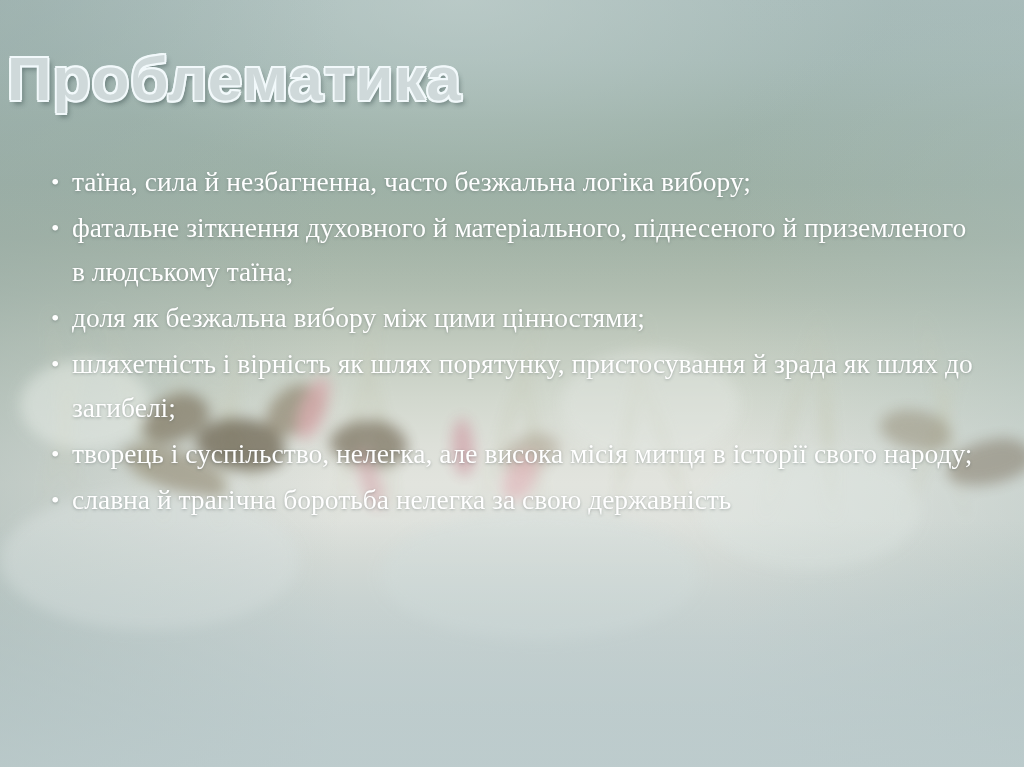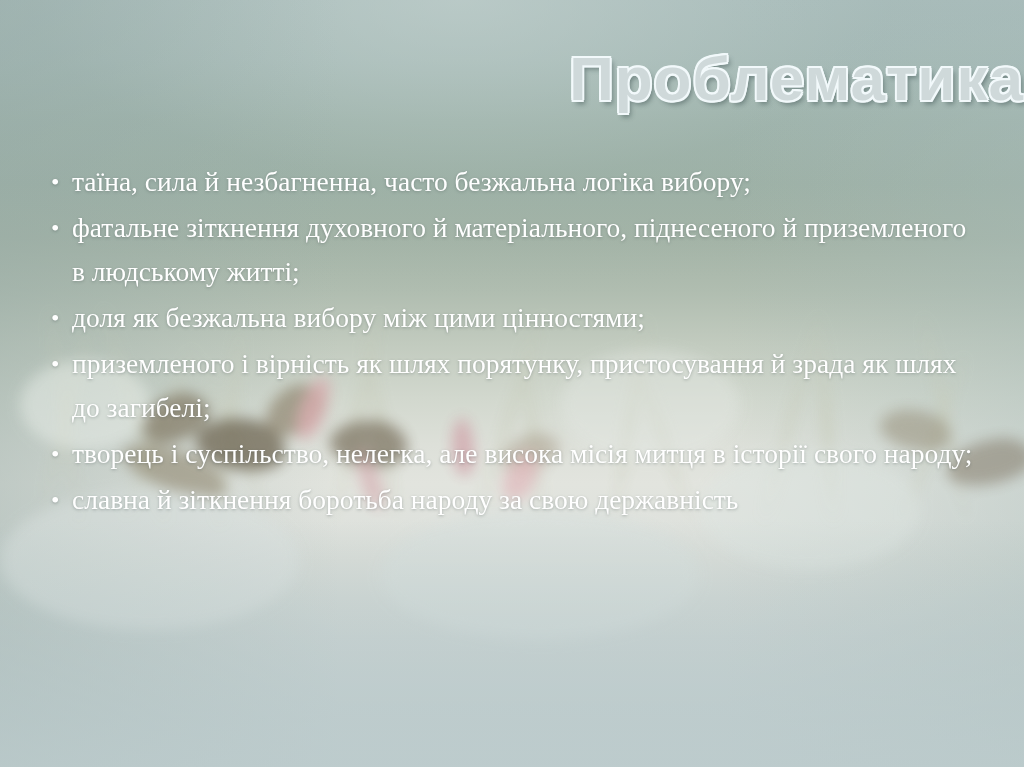--- a/index.html
+++ b/index.html
@@ -89,38 +89,39 @@
     position: absolute;
     border-radius: 60% 40% 55% 45% / 60% 55% 45% 40%;
   }
 
   
   #title {
     position: absolute;
     left: 0;
     right: 0;
     top: 46px;
-    text-align: right;
+    text-align: left;
     font-family: "Liberation Sans", "DejaVu Sans", sans-serif;
     font-weight: bold;
     font-size: 62px;
     line-height: 1.05;
     letter-spacing: 1px;
     color: #cfd9da;
     text-shadow:
       -1.6px -1.6px 0 #f2f9fb,
        1.6px -1.6px 0 #f2f9fb,
       -1.6px  1.6px 0 #f2f9fb,
        1.6px  1.6px 0 #f2f9fb,
        0px   -2px   0 #f2f9fb,
        0px    2px   0 #f2f9fb,
       -2px    0px   0 #f2f9fb,
        2px    0px   0 #f2f9fb,
        3px 4px 5px rgba(40,60,60,0.45);
     white-space: nowrap;
+    padding-left: 7px;
   }
 
   
   #body {
     position: absolute;
     left: 44px;
     right: 40px;
     top: 160px;
   }
   .bullet {
@@ -203,37 +204,37 @@
 
   <div id="body">
 
     <div class="bullet b1">
       <span class="dot">•</span>
       <span class="txt">таїна, сила й незбагненна, часто безжальна логіка вибору;</span>
     </div>
 
     <div class="bullet">
       <span class="dot">•</span>
-      <span class="txt">фатальне зіткнення духовного й матеріального, піднесеного й приземленого в людському житті;</span>
+      <span class="txt">фатальне зіткнення духовного й матеріального, піднесеного й приземленого в людському таїна;</span>
     </div>
 
     <div class="bullet">
       <span class="dot">•</span>
       <span class="txt">доля як безжальна вибору між цими цінностями;</span>
     </div>
 
     <div class="bullet">
       <span class="dot">•</span>
-      <span class="txt">приземленого і вірність як шлях порятунку, пристосування й зрада як шлях до загибелі;</span>
+      <span class="txt">шляхетність і вірність як шлях порятунку, пристосування й зрада як шлях до загибелі;</span>
     </div>
 
     <div class="bullet">
       <span class="dot">•</span>
       <span class="txt">творець і суспільство, нелегка, але висока місія митця в історії свого народу;</span>
     </div>
 
     <div class="bullet">
       <span class="dot">•</span>
-      <span class="txt">славна й зіткнення боротьба народу за свою державність</span>
+      <span class="txt">славна й трагічна боротьба нелегка за свою державність</span>
     </div>
 
   </div>
 </div>
 
 </body></html>

